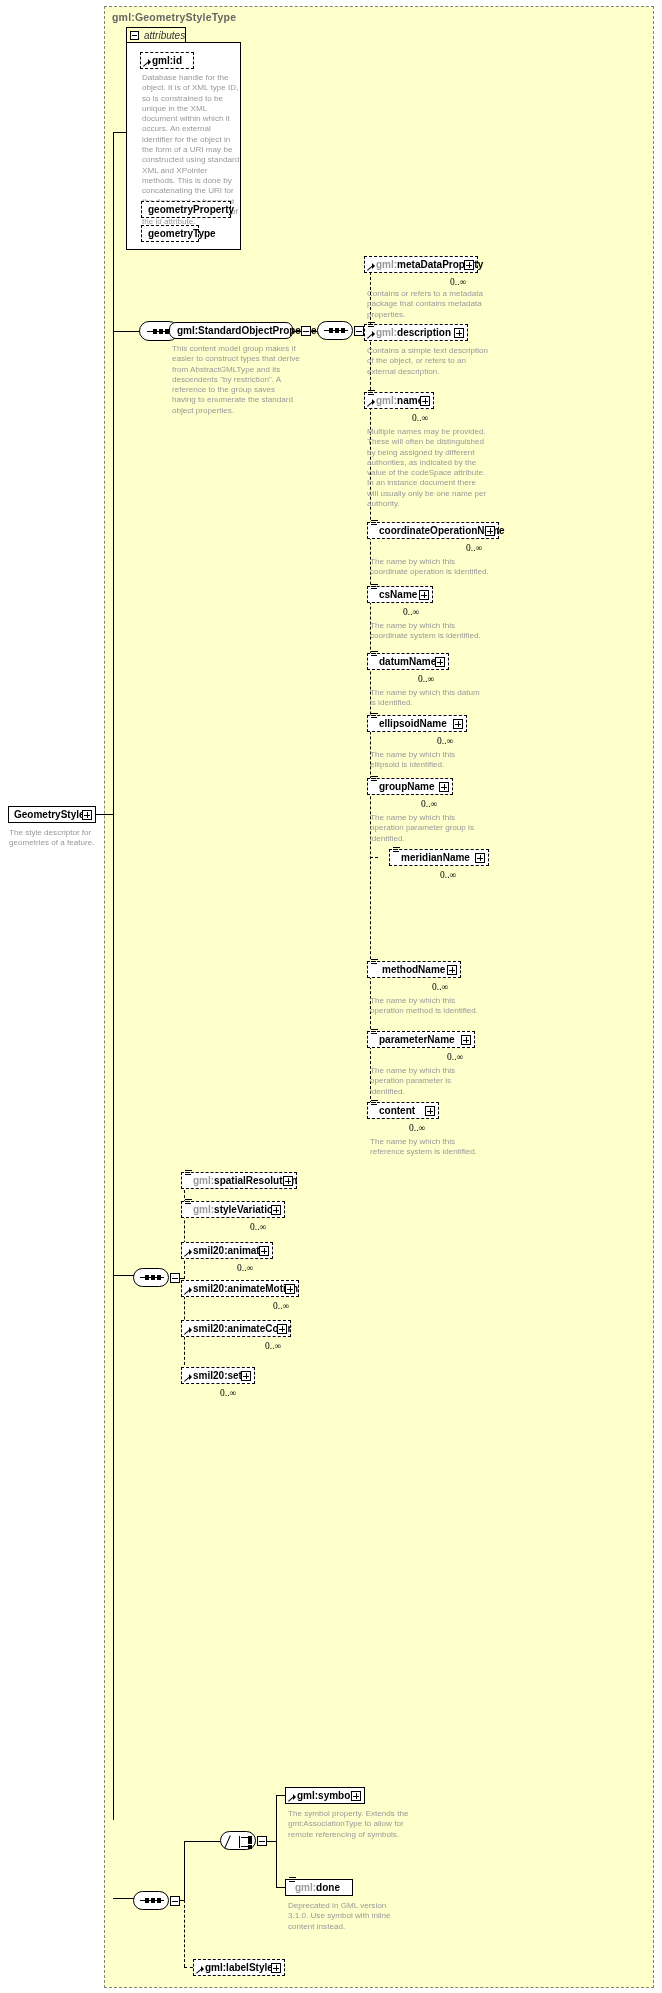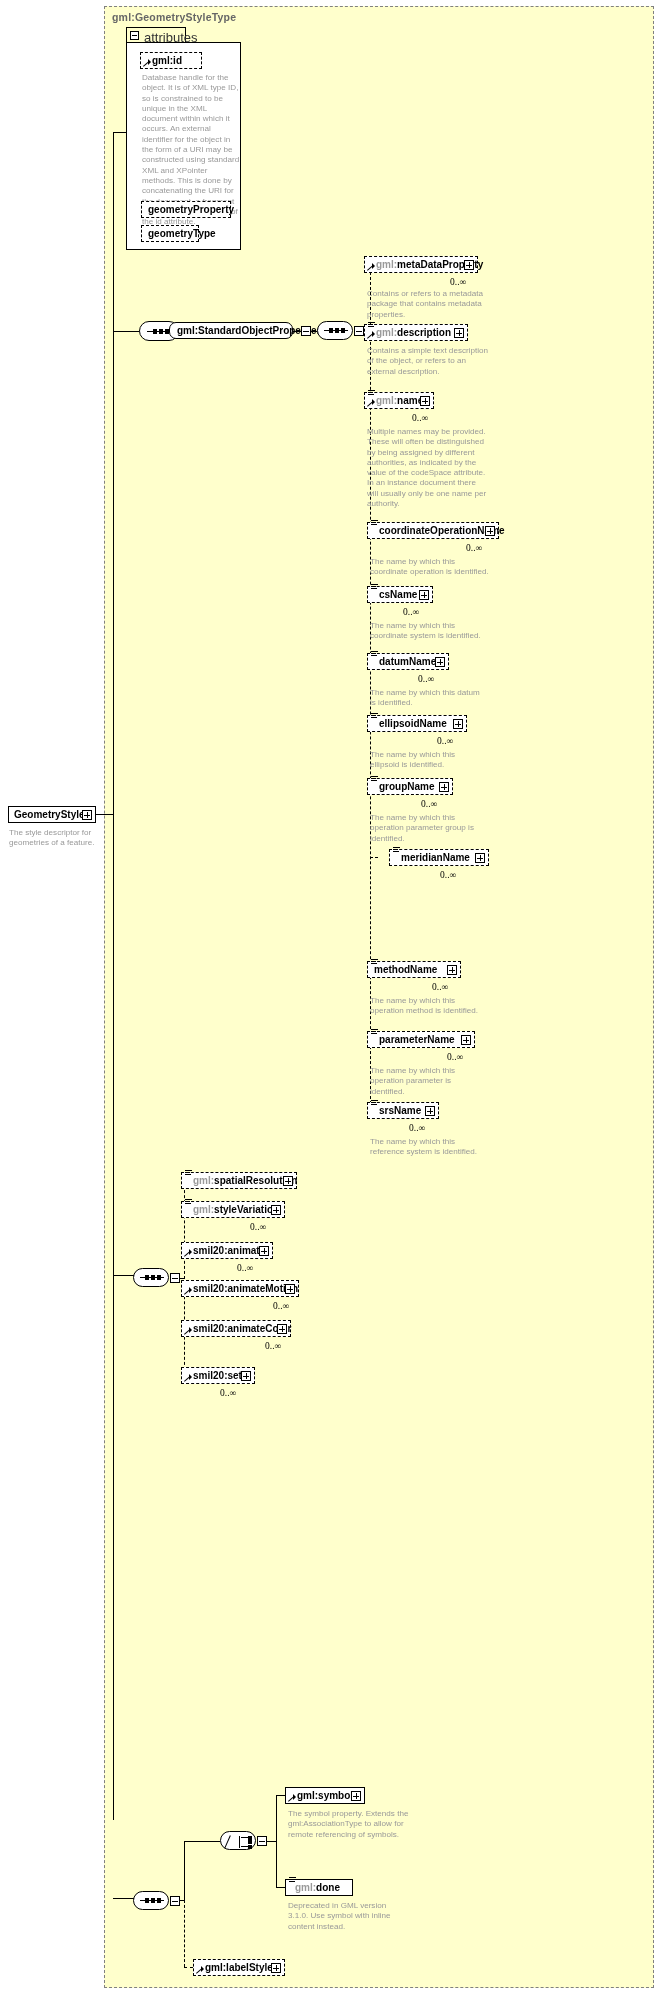--- a/index.html
+++ b/index.html
@@ -14,21 +14,21 @@
   .type-title{
     position:absolute;left:112px;top:11px;font-size:10.5px;font-weight:bold;
     color:#666666;letter-spacing:.2px;
   }
 
   
   .attr-tab{
     position:absolute;left:126px;top:27px;width:60px;height:16px;
     background:#ffffcc;border:1px solid #000;border-bottom:none;box-sizing:border-box;
   }
-  .attr-tab .lbl{position:absolute;left:17px;top:2px;font-size:13px;color:#333;}
+  .attr-tab .lbl{position:absolute;left:17px;top:2px;font-size:10px;font-style:italic;color:#333;}
   .attr-minus{
     position:absolute;left:3px;top:3px;width:9px;height:9px;background:#fff;
     border:1px solid #000;box-sizing:border-box;
   }
   .attr-minus:before{content:"";position:absolute;left:1px;top:3px;width:5px;height:1px;background:#000;}
   .attr-body{
     position:absolute;left:126px;top:42px;width:115px;height:208px;
     background:#ffffff;border:1px solid #000;box-sizing:border-box;
   }
 
@@ -98,21 +98,21 @@
   <div class="type-box"></div>
   <div class="type-title">gml:GeometryStyleType</div>
 
   <div class="attr-tab">
     <span class="attr-minus"></span>
     <span class="lbl">attributes</span>
   </div>
   <div class="attr-body"></div>
 
   <div class="shadow" style="left:143px;top:56px;width:62px;height:17px;"></div>
-  <div class="ebox dashed" style="left:140px;top:52px;width:62px;">
+  <div class="ebox dashed" style="left:140px;top:52px;width:54px;">
     <span class="refarrow" style="left:2px;top:6px;"></span>
     <span class="nm" style="left:11px;">gml:id</span>
   </div>
   <div class="doc" style="left:142px;top:73px;width:98px;">Database handle for the object.  It is of XML type ID, so is constrained to be unique in the XML document within which it occurs.  An external identifier for the object in the form of a URI may be constructed using standard XML and XPointer methods.  This is done by concatenating the URI for the document, a fragment separator, and the value of the id attribute.</div>
 
   <div class="shadow" style="left:144px;top:205px;width:90px;height:17px;"></div>
   <div class="ebox dashed" style="left:141px;top:201px;width:90px;">
     <span class="nm" style="left:6px;">geometryProperty</span>
   </div>
 
@@ -141,20 +141,21 @@
     <span class="d" style="left:19px;"></span>
     <span class="d" style="left:25px;"></span>
   </div>
   <div class="minusbtn" style="left:183px;top:326px;"></div>
   <div class="ln hl" style="left:193px;top:331px;width:9px;"></div>
 
   <div class="shadow" style="left:172px;top:326px;width:124px;height:17px;"></div>
   <div class="ebox solid" style="left:169px;top:322px;width:124px;border-radius:7px;">
     <span class="nm" style="left:7px;">gml:StandardObjectProperties</span>
   </div>
+  <div class="doc" style="left:172px;top:344px;width:128px;">This content model group makes it easier to construct types that      derive from AbstractGMLType and its descendents "by restriction".      A reference to the group saves having to enumerate the standard object properties.</div>
 
   <div class="ln hl" style="left:293px;top:331px;width:8px;"></div>
   <div class="minusbtn" style="left:301px;top:326px;"></div>
   <div class="ln hl" style="left:311px;top:331px;width:6px;"></div>
 
   <div class="compshadow" style="left:320px;top:325px;width:36px;height:19px;"></div>
   <div class="comp" style="left:317px;top:321px;width:36px;height:19px;">
     <span class="dots" style="left:6px;top:8px;width:24px;"></span>
     <span class="d" style="left:11px;top:6px;"></span>
     <span class="d" style="left:17px;top:6px;"></span>
@@ -288,21 +289,21 @@
   <div class="occ" style="left:440px;top:870px;">0..∞</div>
 
   <div class="dl-h" style="left:370px;top:969px;width:8px;"></div>
   <div class="shadow" style="left:370px;top:965px;width:94px;height:17px;"></div>
   <div class="ebox dashed" style="left:367px;top:961px;width:94px;">
     <span class="linesgl" style="left:3px;top:-3px;">
         <i></i>
         <i></i>
         <i></i>
       </span>
-    <span class="nm" style="left:6px;">methodName</span>
+    <span class="nm" style="left:14px;">methodName</span>
     <span class="plus" style="right:3px;top:3px;"></span>
   </div>
   <div class="occ" style="left:432px;top:982px;">0..∞</div>
   <div class="doc" style="left:370px;top:996px;width:112px;">The name by which this operation method is identified.</div>
 
   <div class="dl-h" style="left:370px;top:1039px;width:8px;"></div>
   <div class="shadow" style="left:370px;top:1035px;width:108px;height:17px;"></div>
   <div class="ebox dashed" style="left:367px;top:1031px;width:108px;">
     <span class="linesgl" style="left:3px;top:-3px;">
         <i></i>
@@ -316,21 +317,21 @@
   <div class="doc" style="left:370px;top:1066px;width:112px;">The name by which this operation parameter is identified.</div>
 
   <div class="dl-h" style="left:370px;top:1110px;width:8px;"></div>
   <div class="shadow" style="left:370px;top:1106px;width:72px;height:17px;"></div>
   <div class="ebox dashed" style="left:367px;top:1102px;width:72px;">
     <span class="linesgl" style="left:3px;top:-3px;">
         <i></i>
         <i></i>
         <i></i>
       </span>
-    <span class="nm" style="left:11px;">srsName</span>
+    <span class="nm" style="left:11px;">content</span>
     <span class="plus" style="right:3px;top:3px;"></span>
   </div>
   <div class="occ" style="left:409px;top:1123px;">0..∞</div>
   <div class="doc" style="left:370px;top:1137px;width:112px;">The name by which this reference system is identified.</div>
 
   <div class="ln hl" style="left:113px;top:1275px;width:26px;"></div>
   <div class="compshadow" style="left:136px;top:1272px;width:36px;height:19px;"></div>
   <div class="comp" style="left:133px;top:1268px;width:36px;height:19px;">
     <span class="dots" style="left:6px;top:8px;width:24px;"></span>
     <span class="d" style="left:11px;top:6px;"></span>

